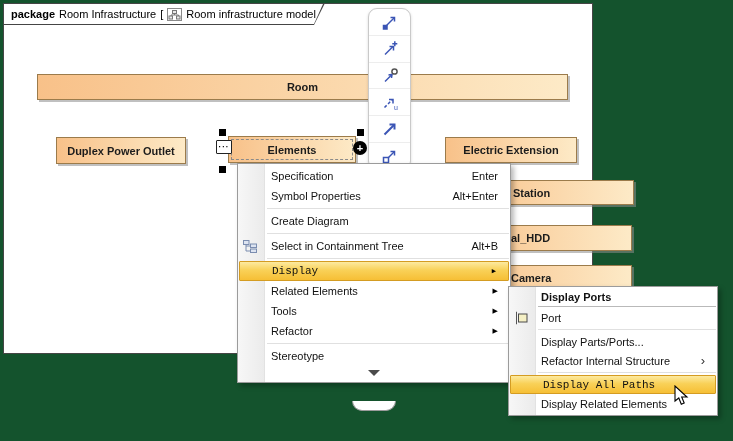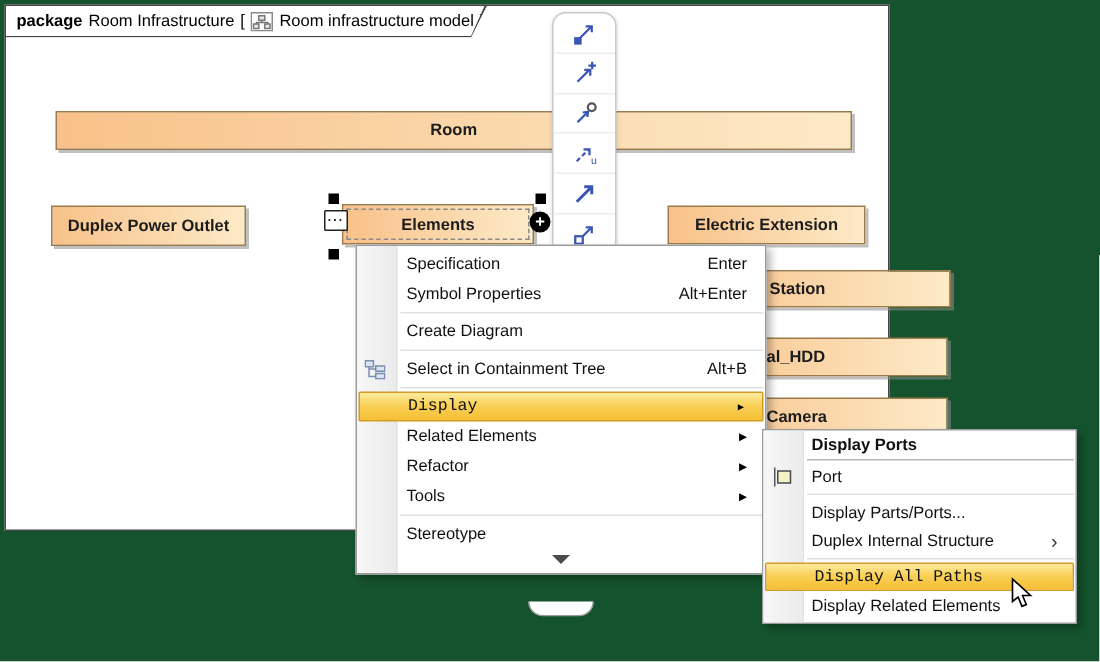--- a/index.html
+++ b/index.html
@@ -20,21 +20,21 @@
 
   
   .block{position:absolute;border:1px solid var(--block-border,#9b7b4b);
     background:linear-gradient(to right,var(--block-fill-start,#f8c189),var(--block-fill-end,#fdeac7));
     box-shadow:2px 2px 0 rgba(140,140,140,.55);
     display:flex;align-items:center;justify-content:center;
     font-size:11px;font-weight:bold;color:#1c1c1c;z-index:2;white-space:nowrap;}
   .block.left-text{justify-content:flex-start;}
 
   #blk-room{left:37px;top:74px;width:529px;height:24px;}
-  #blk-duplex{left:34px;top:137px;width:128px;height:25px;}
+  #blk-duplex{left:56px;top:137px;width:128px;height:25px;}
   #blk-workplace{left:228px;top:136px;width:126px;height:25px;z-index:3;}
   #blk-electric{left:445px;top:137px;width:130px;height:24px;}
   #blk-station{left:455px;top:180px;width:120px;height:23px;padding-left:57px;}
   #blk-hdd{left:455px;top:225px;width:120px;height:24px;padding-left:55px;}
   #blk-camera{left:455px;top:265px;width:120px;height:24px;padding-left:55px;}
 
   
   .sel-dash{position:absolute;inset:2px;border:1px dashed #8a8a8a;pointer-events:none;}
   .handle{position:absolute;width:7px;height:7px;background:#000;z-index:4;}
   .h-tl{left:-10px;top:-8px;} .h-tr{right:-9px;top:-8px;}
@@ -214,25 +214,25 @@
     <div class="msep"></div>
     <div class="mi hl">
       <span>Display</span>
       <span class="arr">▶</span>
     </div>
     <div class="mi">
       <span>Related Elements</span>
       <span class="arr">▶</span>
     </div>
     <div class="mi">
+      <span>Tools</span>
+      <span class="arr">▶</span>
+    </div>
+    <div class="mi">
       <span>Refactor</span>
-      <span class="arr">▶</span>
-    </div>
-    <div class="mi">
-      <span>Tools</span>
       <span class="arr">▶</span>
     </div>
     <div class="msep"></div>
     <div class="mi">
       <span>Stereotype</span>
     </div>
     <div class="arrow-row">
       <div class="down-tri"></div>
     </div>
   </div>
@@ -250,21 +250,21 @@
             <rect x="4.5" y="2.5" width="8.5" height="8" fill="#f5f0c5" stroke="#4a4a4a"></rect>
           </svg>
       </span>
       <span>Port</span>
     </div>
     <div class="msep"></div>
     <div class="mi">
       <span>Display Parts/Ports...</span>
     </div>
     <div class="mi">
-      <span>Duplex Internal Structure</span>
+      <span>Refactor Internal Structure</span>
       <span class="thin-arr">›</span>
     </div>
     <div class="msep"></div>
     <div class="mi hl">
       <span>Display All Paths</span>
     </div>
     <div class="mi">
       <span>Display Related Elements</span>
     </div>
   </div>

